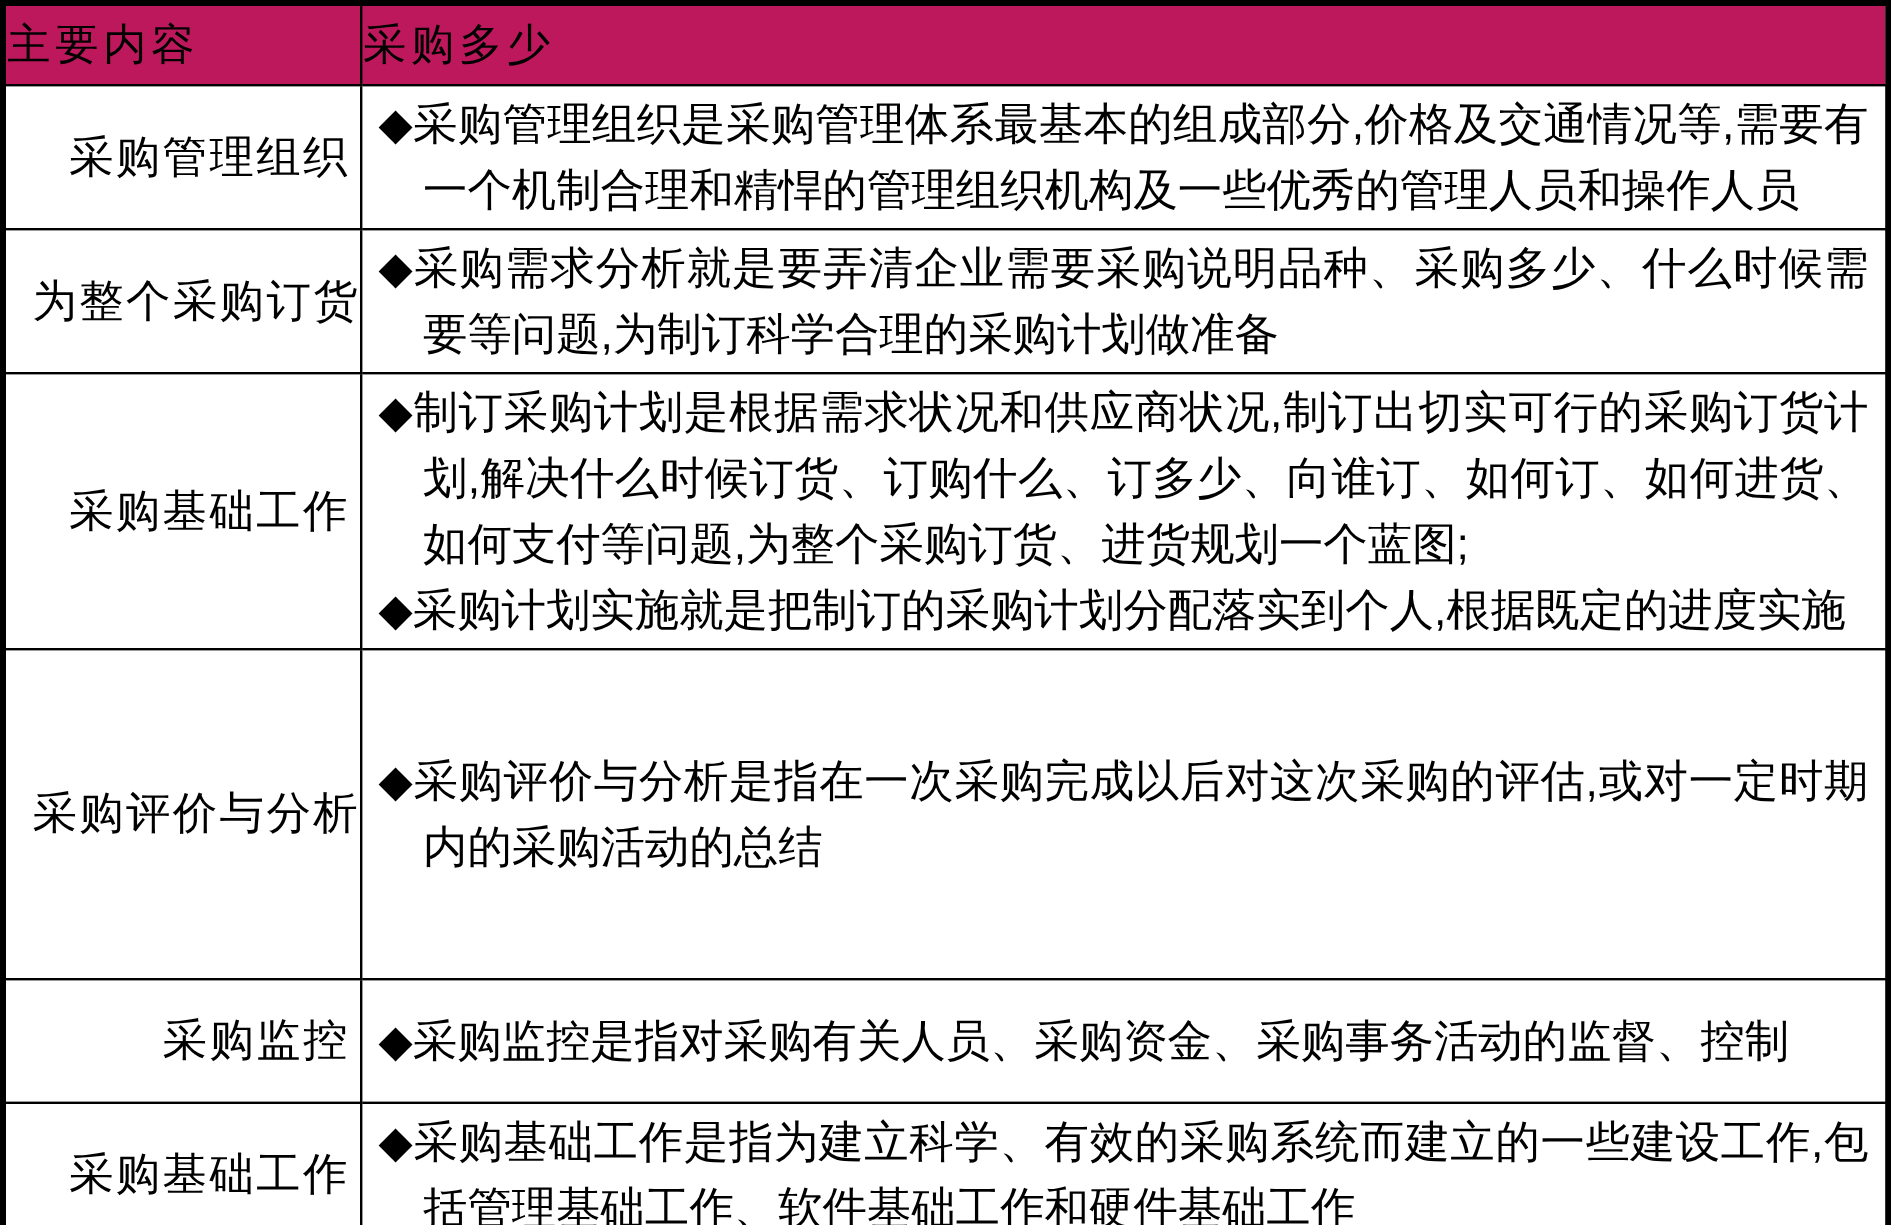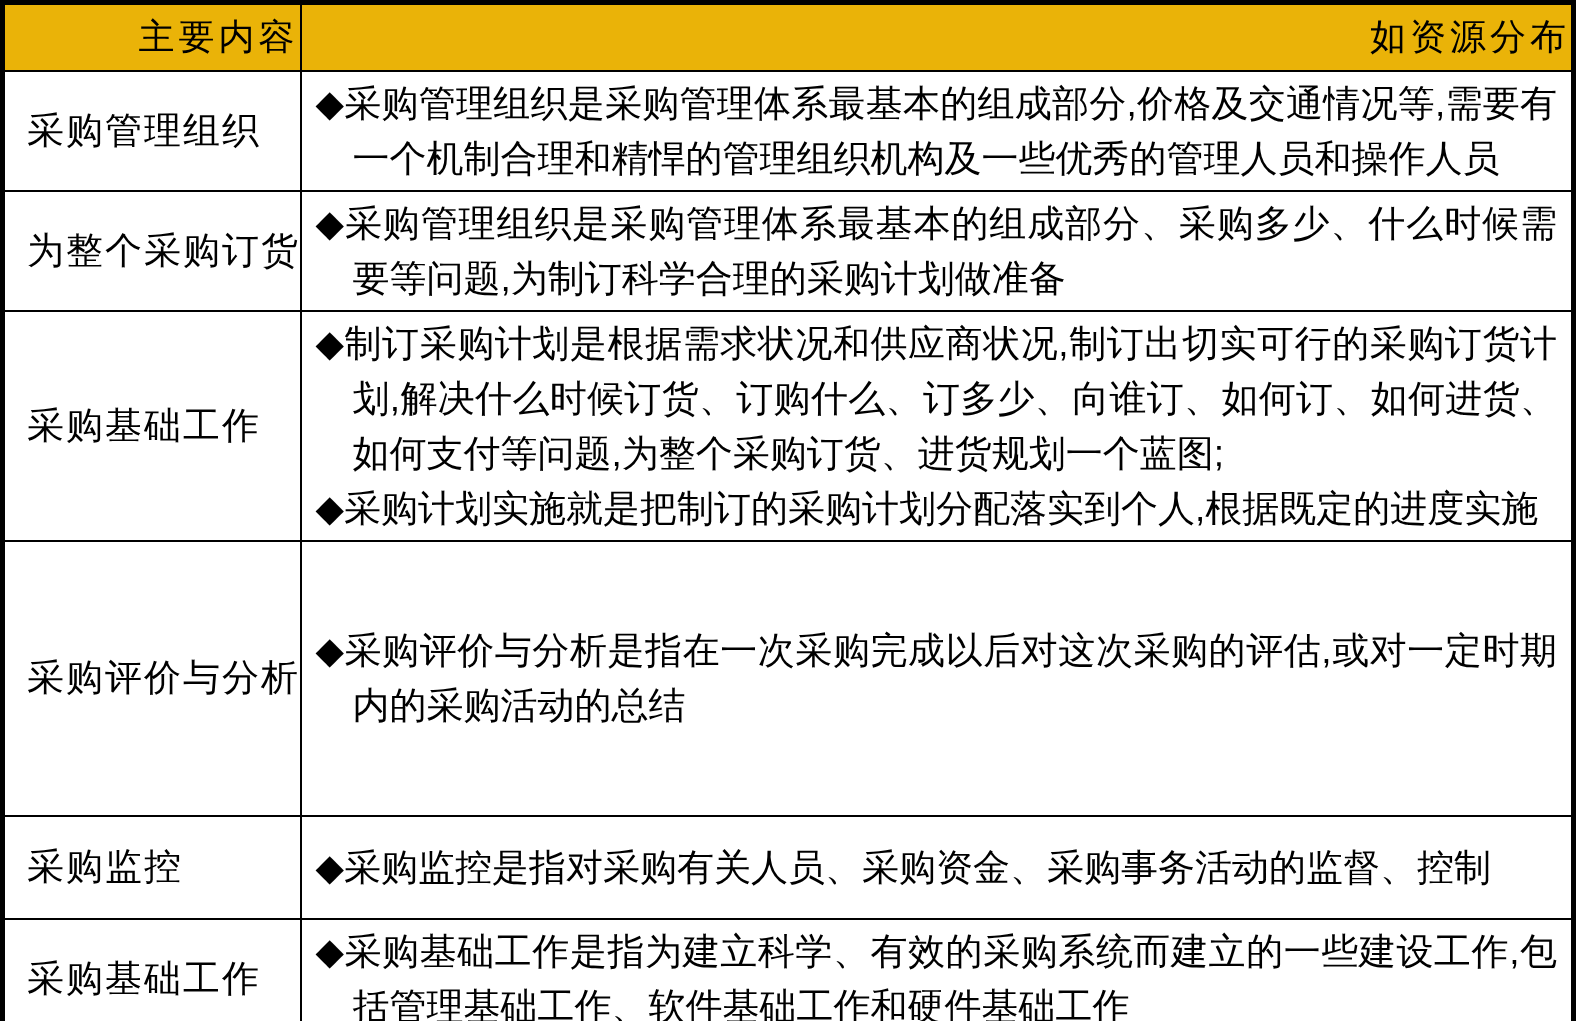--- a/index.html
+++ b/index.html
@@ -24,30 +24,30 @@
   table.doc-table col.c1 { width: 298px; }
   table.doc-table th,
   table.doc-table td {
     border: 2px solid #000000;
     box-sizing: border-box;
     vertical-align: middle;
     overflow: hidden;
   }
   thead tr { height: 68px; }
   thead th {
-    background: #eab308;
+    background: #be185d;
     font-weight: normal;
     font-size: 36px;
-    text-align: right;
+    text-align: left;
     letter-spacing: 4px;
     border-bottom: 3px solid #000000;
   }
   td.title-cell {
     font-size: 37px;
-    text-align: left;
+    text-align: right;
     padding: 0 8px 0 22px;
     letter-spacing: 2px;
     white-space: nowrap;
   }
   td.detail-cell {
     font-size: 37px;
     line-height: 55px;
     padding: 4px 14px 4px 14px;
     text-align: justify;
   }
@@ -72,34 +72,34 @@
 
 <div class="page">
   <table class="doc-table">
     <colgroup>
       <col class="c1">
       <col class="c2">
     </colgroup>
     <thead>
       <tr>
         <th>主要内容</th>
-        <th>如资源分布</th>
+        <th>采购多少</th>
       </tr>
     </thead>
     <tbody>
         <tr>
           <td class="title-cell">采购管理组织</td>
           <td class="detail-cell">
             <div class="item"><span class="bullet">◆</span><span>采购管理组织是采购管理体系最基本的组成部分,价格及交通情况等,需要有一个机制合理和精悍的管理组织机构及一些优秀的管理人员和操作人员</span></div>
           </td>
         </tr>
         <tr>
           <td class="title-cell">为整个采购订货</td>
           <td class="detail-cell">
-            <div class="item"><span class="bullet">◆</span><span>采购管理组织是采购管理体系最基本的组成部分、采购多少、什么时候需要等问题,为制订科学合理的采购计划做准备</span></div>
+            <div class="item"><span class="bullet">◆</span><span>采购需求分析就是要弄清企业需要采购说明品种、采购多少、什么时候需要等问题,为制订科学合理的采购计划做准备</span></div>
           </td>
         </tr>
         <tr>
           <td class="title-cell">采购基础工作</td>
           <td class="detail-cell">
             <div class="item"><span class="bullet">◆</span><span>制订采购计划是根据需求状况和供应商状况,制订出切实可行的采购订货计划,解决什么时候订货、订购什么、订多少、向谁订、如何订、如何进货、如何支付等问题,为整个采购订货、进货规划一个蓝图;</span></div>
             <div class="item"><span class="bullet">◆</span><span>采购计划实施就是把制订的采购计划分配落实到个人,根据既定的进度实施</span></div>
           </td>
         </tr>
         <tr>

